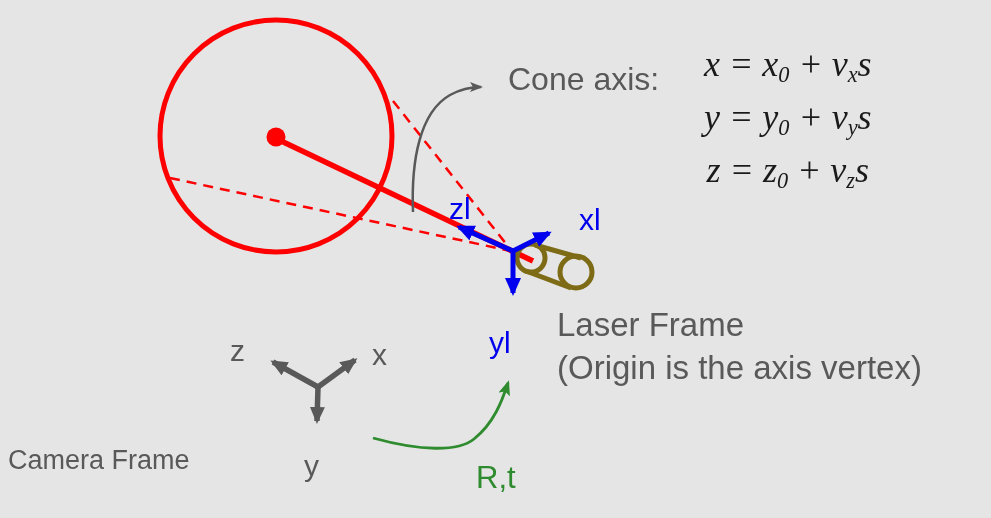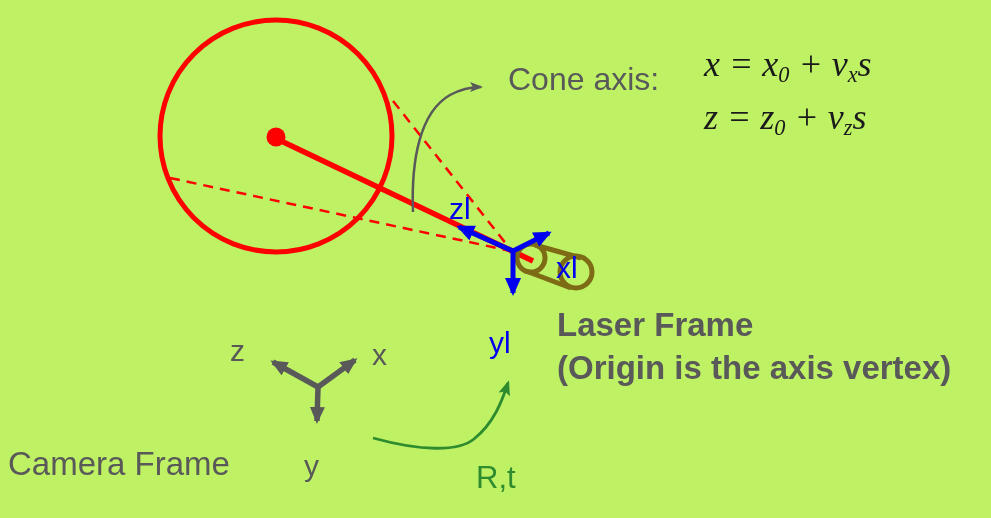--- a/index.html
+++ b/index.html
@@ -9,55 +9,55 @@
     --green:#2e8b2e;
     --olive:#7d6b15;
     --ink:#1a1a1a;
   }
   *{margin:0;padding:0;box-sizing:border-box;}
   html,body{background:#ffffff;}
   .stage{
     position:relative;
     width:991px;
     height:518px;
-    background:#bef264;
+    background:#e5e5e5;
     overflow:hidden;
     font-family:"Liberation Sans", sans-serif;
   }
   .stage svg{position:absolute;left:0;top:0;}
   .lbl{
     position:absolute;
     white-space:nowrap;
     line-height:1.1;
     user-select:none;
   }
   .lbl-gray{color:var(--gray);}
   .lbl-blue{color:var(--blue);}
   .lbl-green{color:var(--green);}
   .cone-axis-label{left:508px;top:62px;font-size:32px;}
-  .camera-frame-label{left:8px;top:446px;font-size:33px;}
+  .camera-frame-label{left:8px;top:446px;font-size:27px;}
   .rt-label{left:476px;top:461px;font-size:31px;}
-  .laser-frame-label{left:557px;top:303px;font-size:33px;line-height:43px;font-weight:bold;}
+  .laser-frame-label{left:557px;top:303px;font-size:33px;line-height:43px;}
   .ax-lbl{font-size:30px;}
   .lbl-zl{left:449px;top:192px;}
-  .lbl-xl{left:556px;top:203px;margin-top:48px;}
+  .lbl-xl{left:579px;top:203px;}
   .lbl-yl{left:489px;top:326px;}
   .lbl-cz{left:230px;top:334px;}
   .lbl-cx{left:372px;top:338px;}
   .lbl-cy{left:304px;top:449px;}
   .equations{
     position:absolute;
     left:704px;top:38px;
     font-family:"Liberation Serif", serif;
     font-style:italic;
     font-size:36px;
     line-height:53px;
     color:var(--ink);
   }
-  .equations .eq-line{height:53px;}
+  .equations .eq-line{height:53px;text-align:center;}
   .equations sub{
     font-size:0.62em;
     line-height:0;
     vertical-align:-0.25em;
   }
 </style>
 </head>
 <body>
 
 <div class="stage">
@@ -107,20 +107,21 @@
       <line x1="318" y1="387" x2="317" y2="421" marker-end="url(#ah-gray-big)"></line>
     </g>
 
     <path d="M 373,438 C 420,451 458,452 474,439 C 494,423 502,401 508,383" fill="none" stroke="var(--green,#2e8b2e)" stroke-width="2.8" marker-end="url(#ah-green)"></path>
   </svg>
 
   <div class="lbl lbl-gray cone-axis-label">Cone axis:</div>
 
   <div class="equations">
     <div class="eq-line">x = x<sub>0</sub> + v<sub>x</sub>s</div>
+    <div class="eq-line">y = y<sub>0</sub> + v<sub>y</sub>s</div>
     <div class="eq-line">z = z<sub>0</sub> + v<sub>z</sub>s</div>
   </div>
 
   <div class="lbl lbl-blue ax-lbl lbl-zl">zl</div>
   <div class="lbl lbl-blue ax-lbl lbl-xl">xl</div>
   <div class="lbl lbl-blue ax-lbl lbl-yl">yl</div>
 
   <div class="lbl lbl-gray laser-frame-label">
     <div>Laser Frame</div>
     <div>(Origin is the axis vertex)</div>

